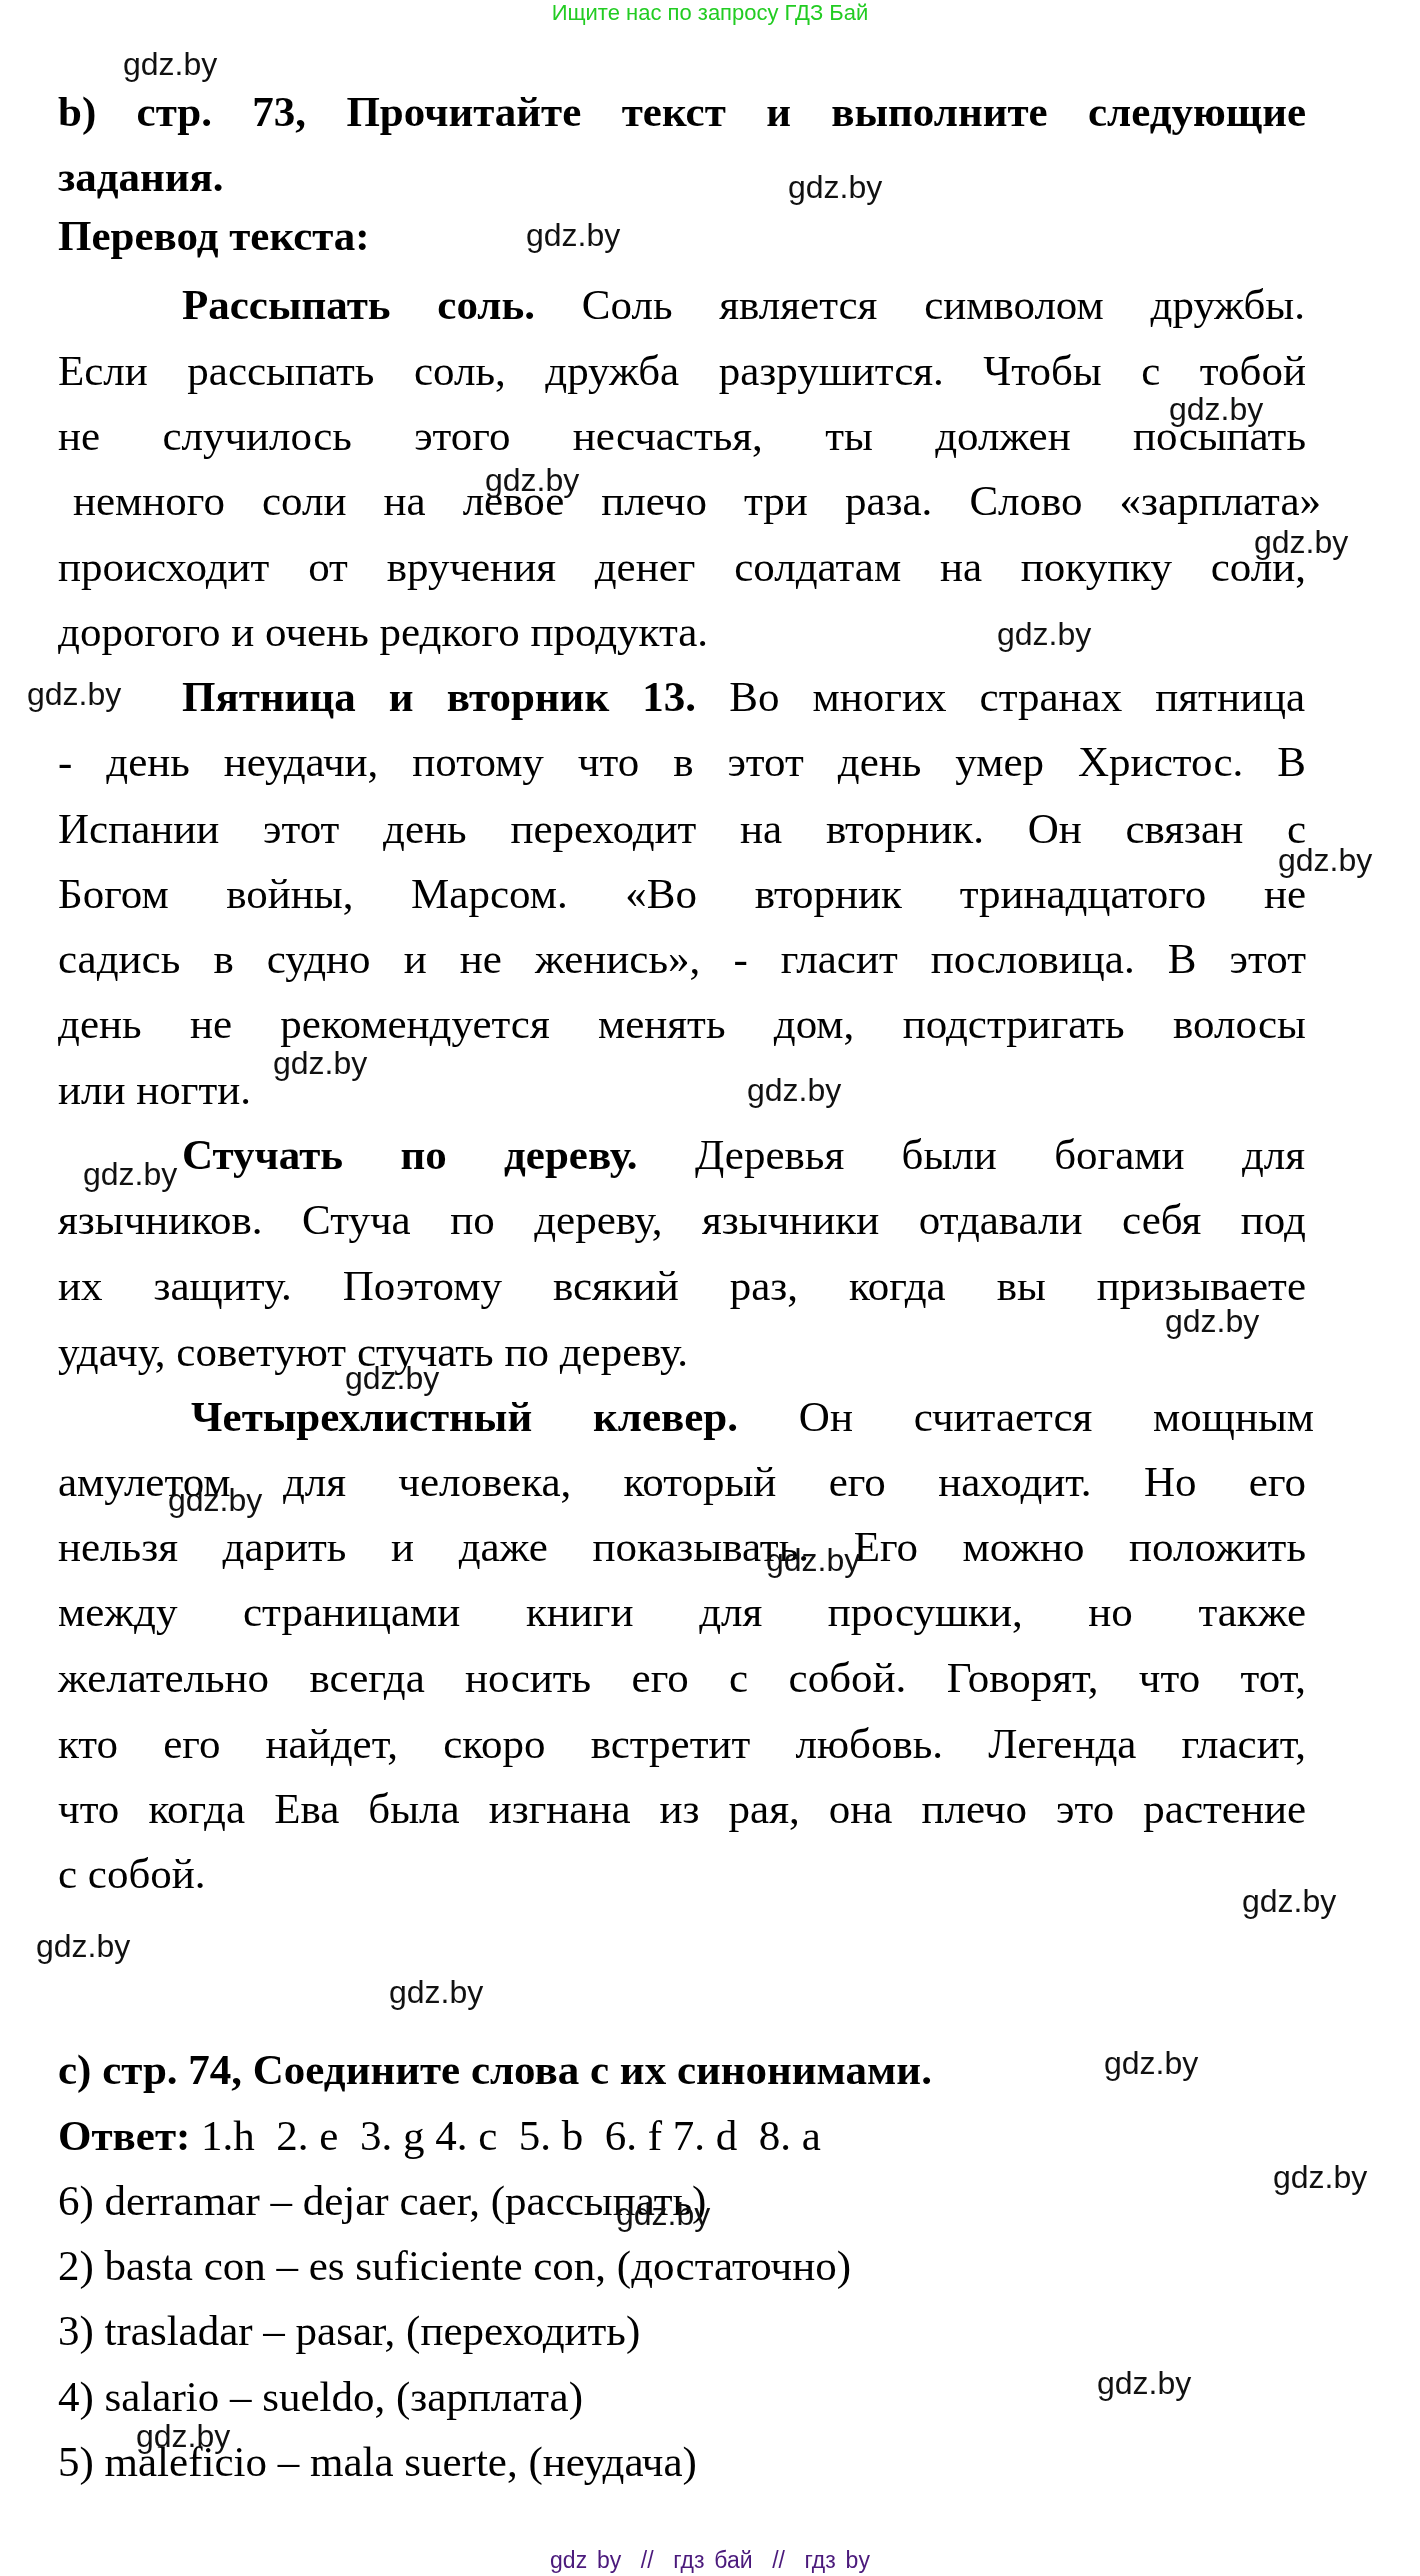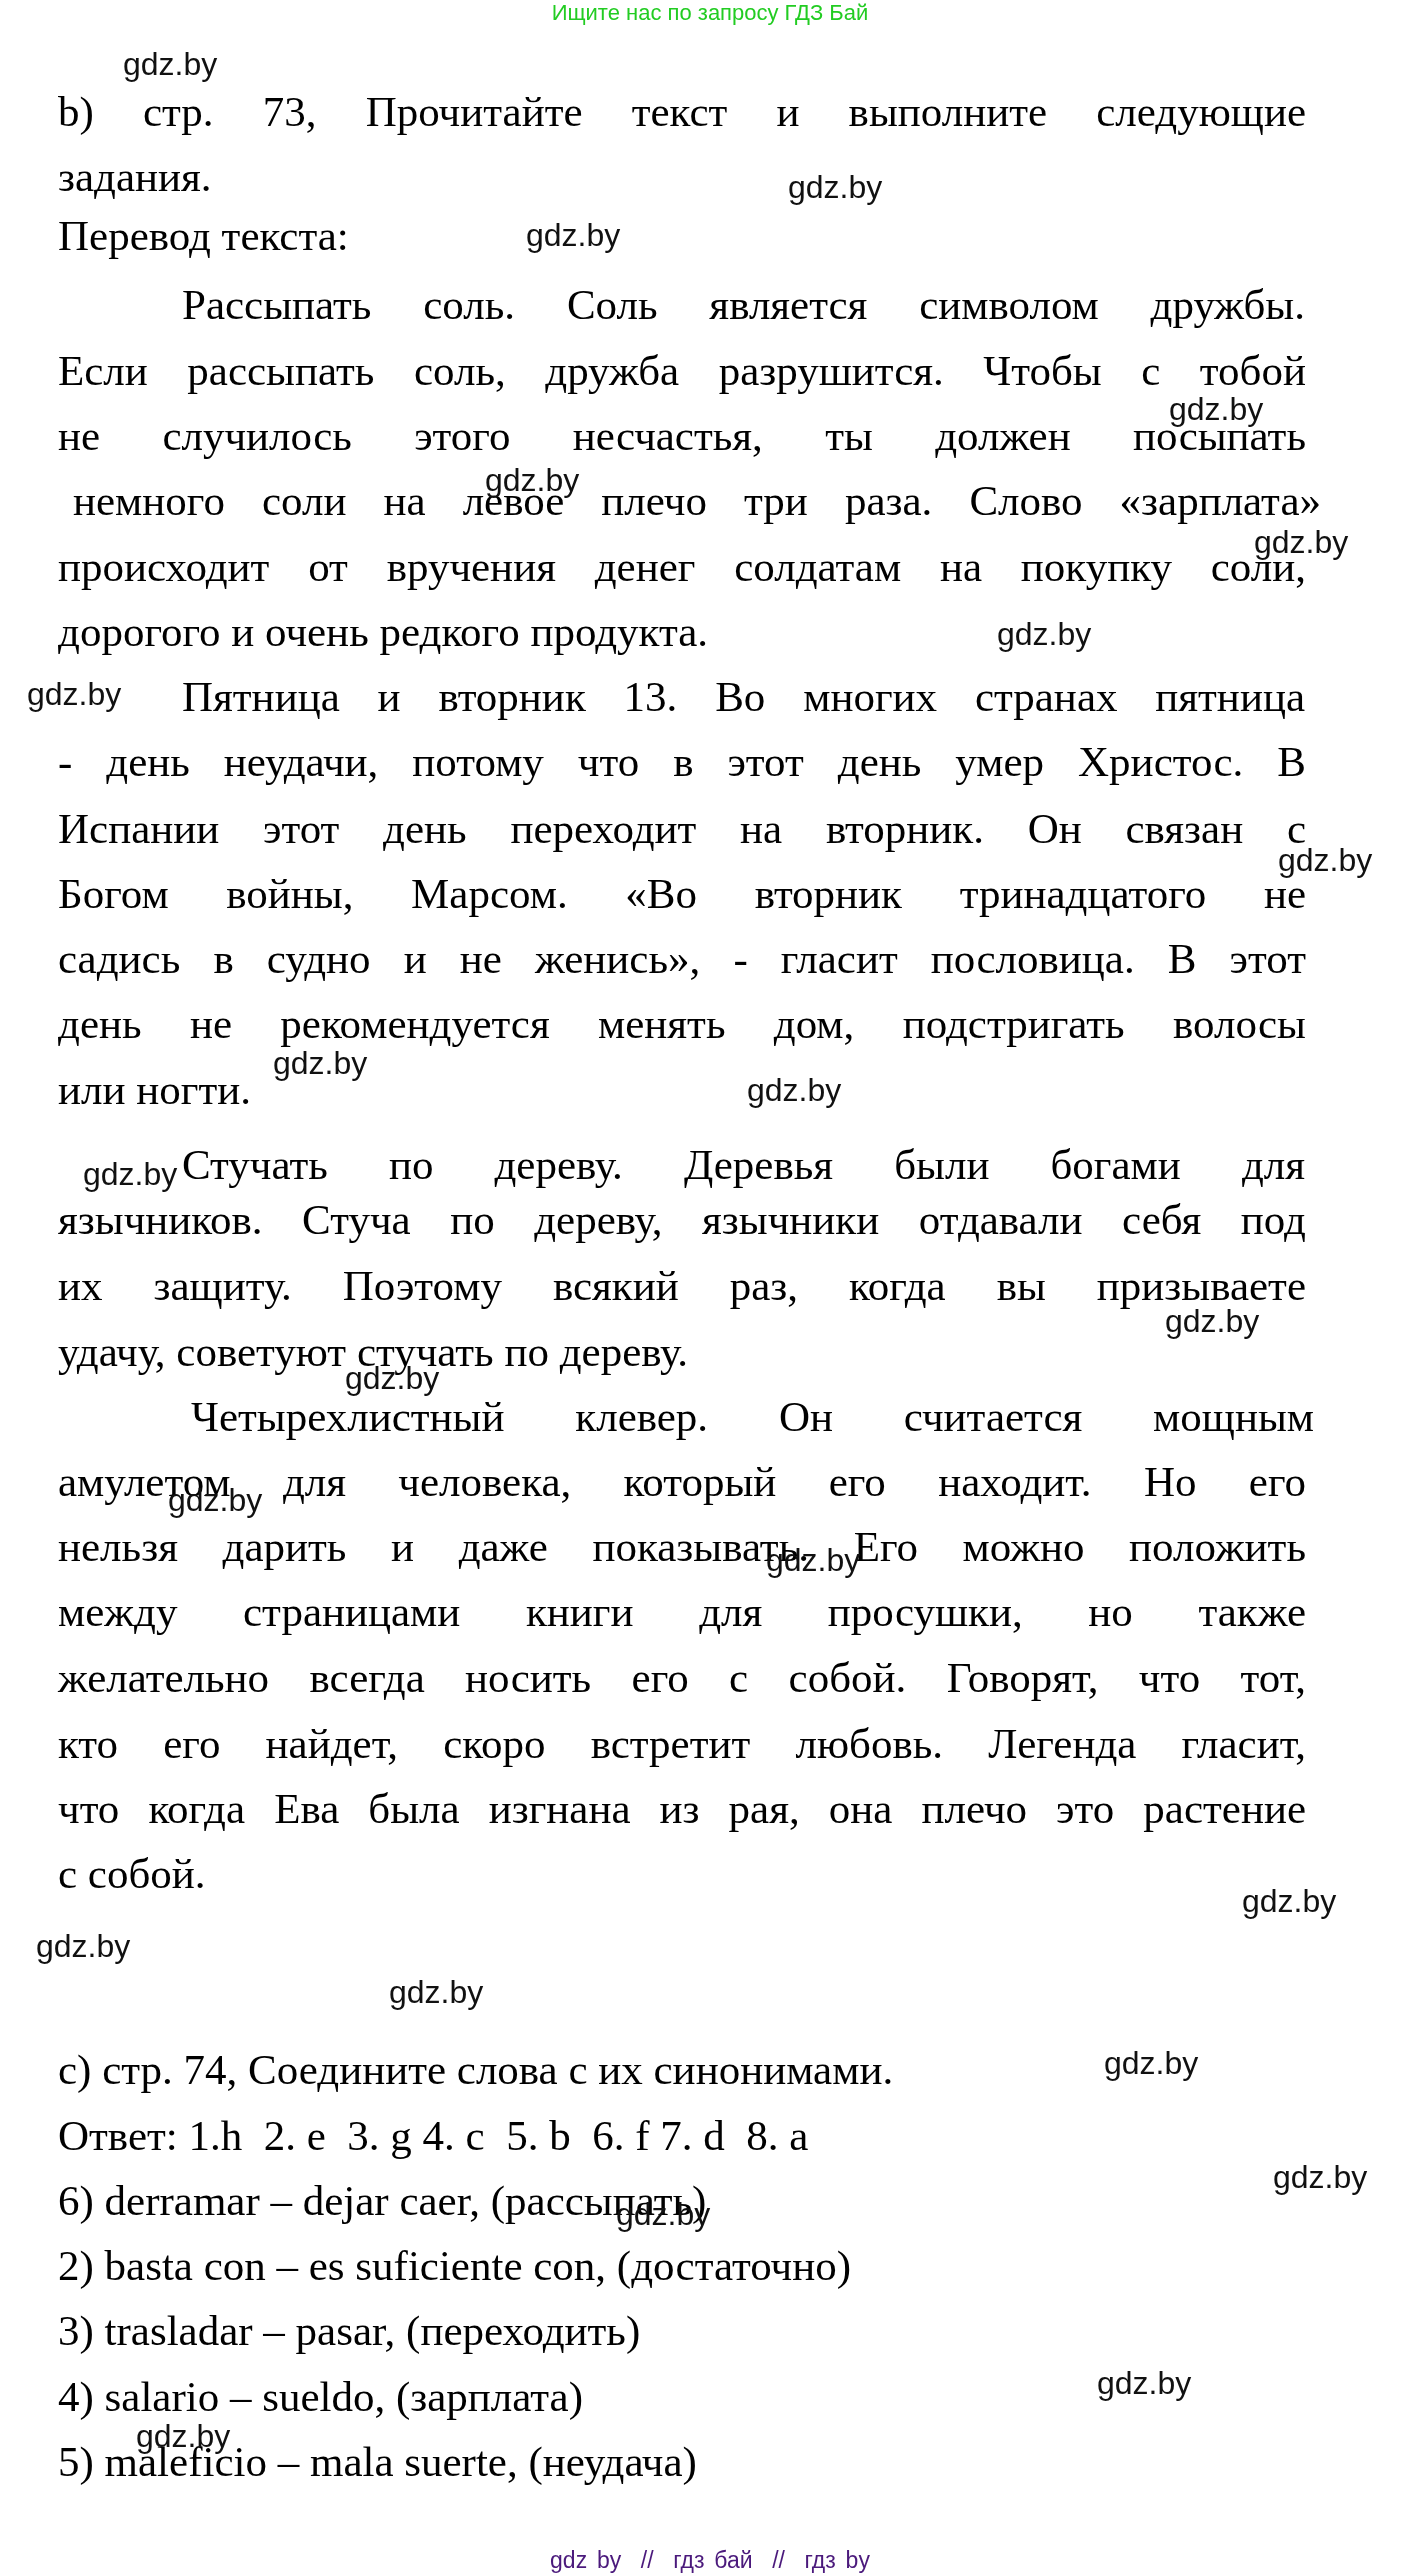--- a/index.html
+++ b/index.html
@@ -52,21 +52,21 @@
     }
     .line.just {
       text-align: justify;
       text-align-last: justify;
       white-space: normal;
     }
     .line.indent {
       left: 182px;
       width: 1123px;
     }
-    .b { font-weight: normal; }
+    .b { font-weight: bold; }
     .wm {
       position: absolute;
       font-family: "Liberation Sans", sans-serif;
       font-size: 32px;
       line-height: 27px;
       color: #111111;
       white-space: nowrap;
     }
   </style>
 </head>
@@ -86,21 +86,21 @@
 <div class="line" style="top:606px;">дорогого и очень редкого продукта.</div>
 
 <div class="line indent just" style="top:671px;"><span class="b">Пятница и вторник 13.</span><span> Во многих странах пятница</span></div>
 <div class="line just" style="top:736px;">- день неудачи, потому что в этот день умер Христос. В</div>
 <div class="line just" style="top:803px;">Испании этот день переходит на вторник. Он связан с</div>
 <div class="line just" style="top:868px;">Богом войны, Марсом. «Во вторник тринадцатого  не</div>
 <div class="line just" style="top:933px;">садись в судно и не женись», - гласит пословица. В этот</div>
 <div class="line just" style="top:998px;">день не рекомендуется менять дом, подстригать волосы</div>
 <div class="line" style="top:1064px;">или ногти.</div>
 
-<div class="line indent just" style="top:1129px;margin-top:10px;"><span class="b">Стучать по дереву.</span><span> Деревья были богами для</span></div>
+<div class="line indent just" style="top:1129px;"><span class="b">Стучать по дереву.</span><span> Деревья были богами для</span></div>
 <div class="line just" style="top:1194px;">язычников. Стуча по дереву, язычники отдавали себя под</div>
 <div class="line just" style="top:1260px;">их защиту. Поэтому всякий раз, когда вы призываете</div>
 <div class="line" style="top:1326px;">удачу, советуют стучать по дереву.</div>
 
 <div class="line indent just" style="top:1391px;margin-left:9px;"><span class="b">Четырехлистный клевер.</span><span> Он считается мощным</span></div>
 <div class="line just" style="top:1456px;">амулетом для человека, который его находит. Но его</div>
 <div class="line just" style="top:1521px;">нельзя дарить и даже показывать. Его можно положить</div>
 <div class="line just" style="top:1586px;">между страницами книги для просушки, но также</div>
 <div class="line just" style="top:1652px;">желательно всегда носить его с собой. Говорят, что тот,</div>
 <div class="line just" style="top:1718px;">кто его найдет, скоро встретит любовь. Легенда гласит,</div>

